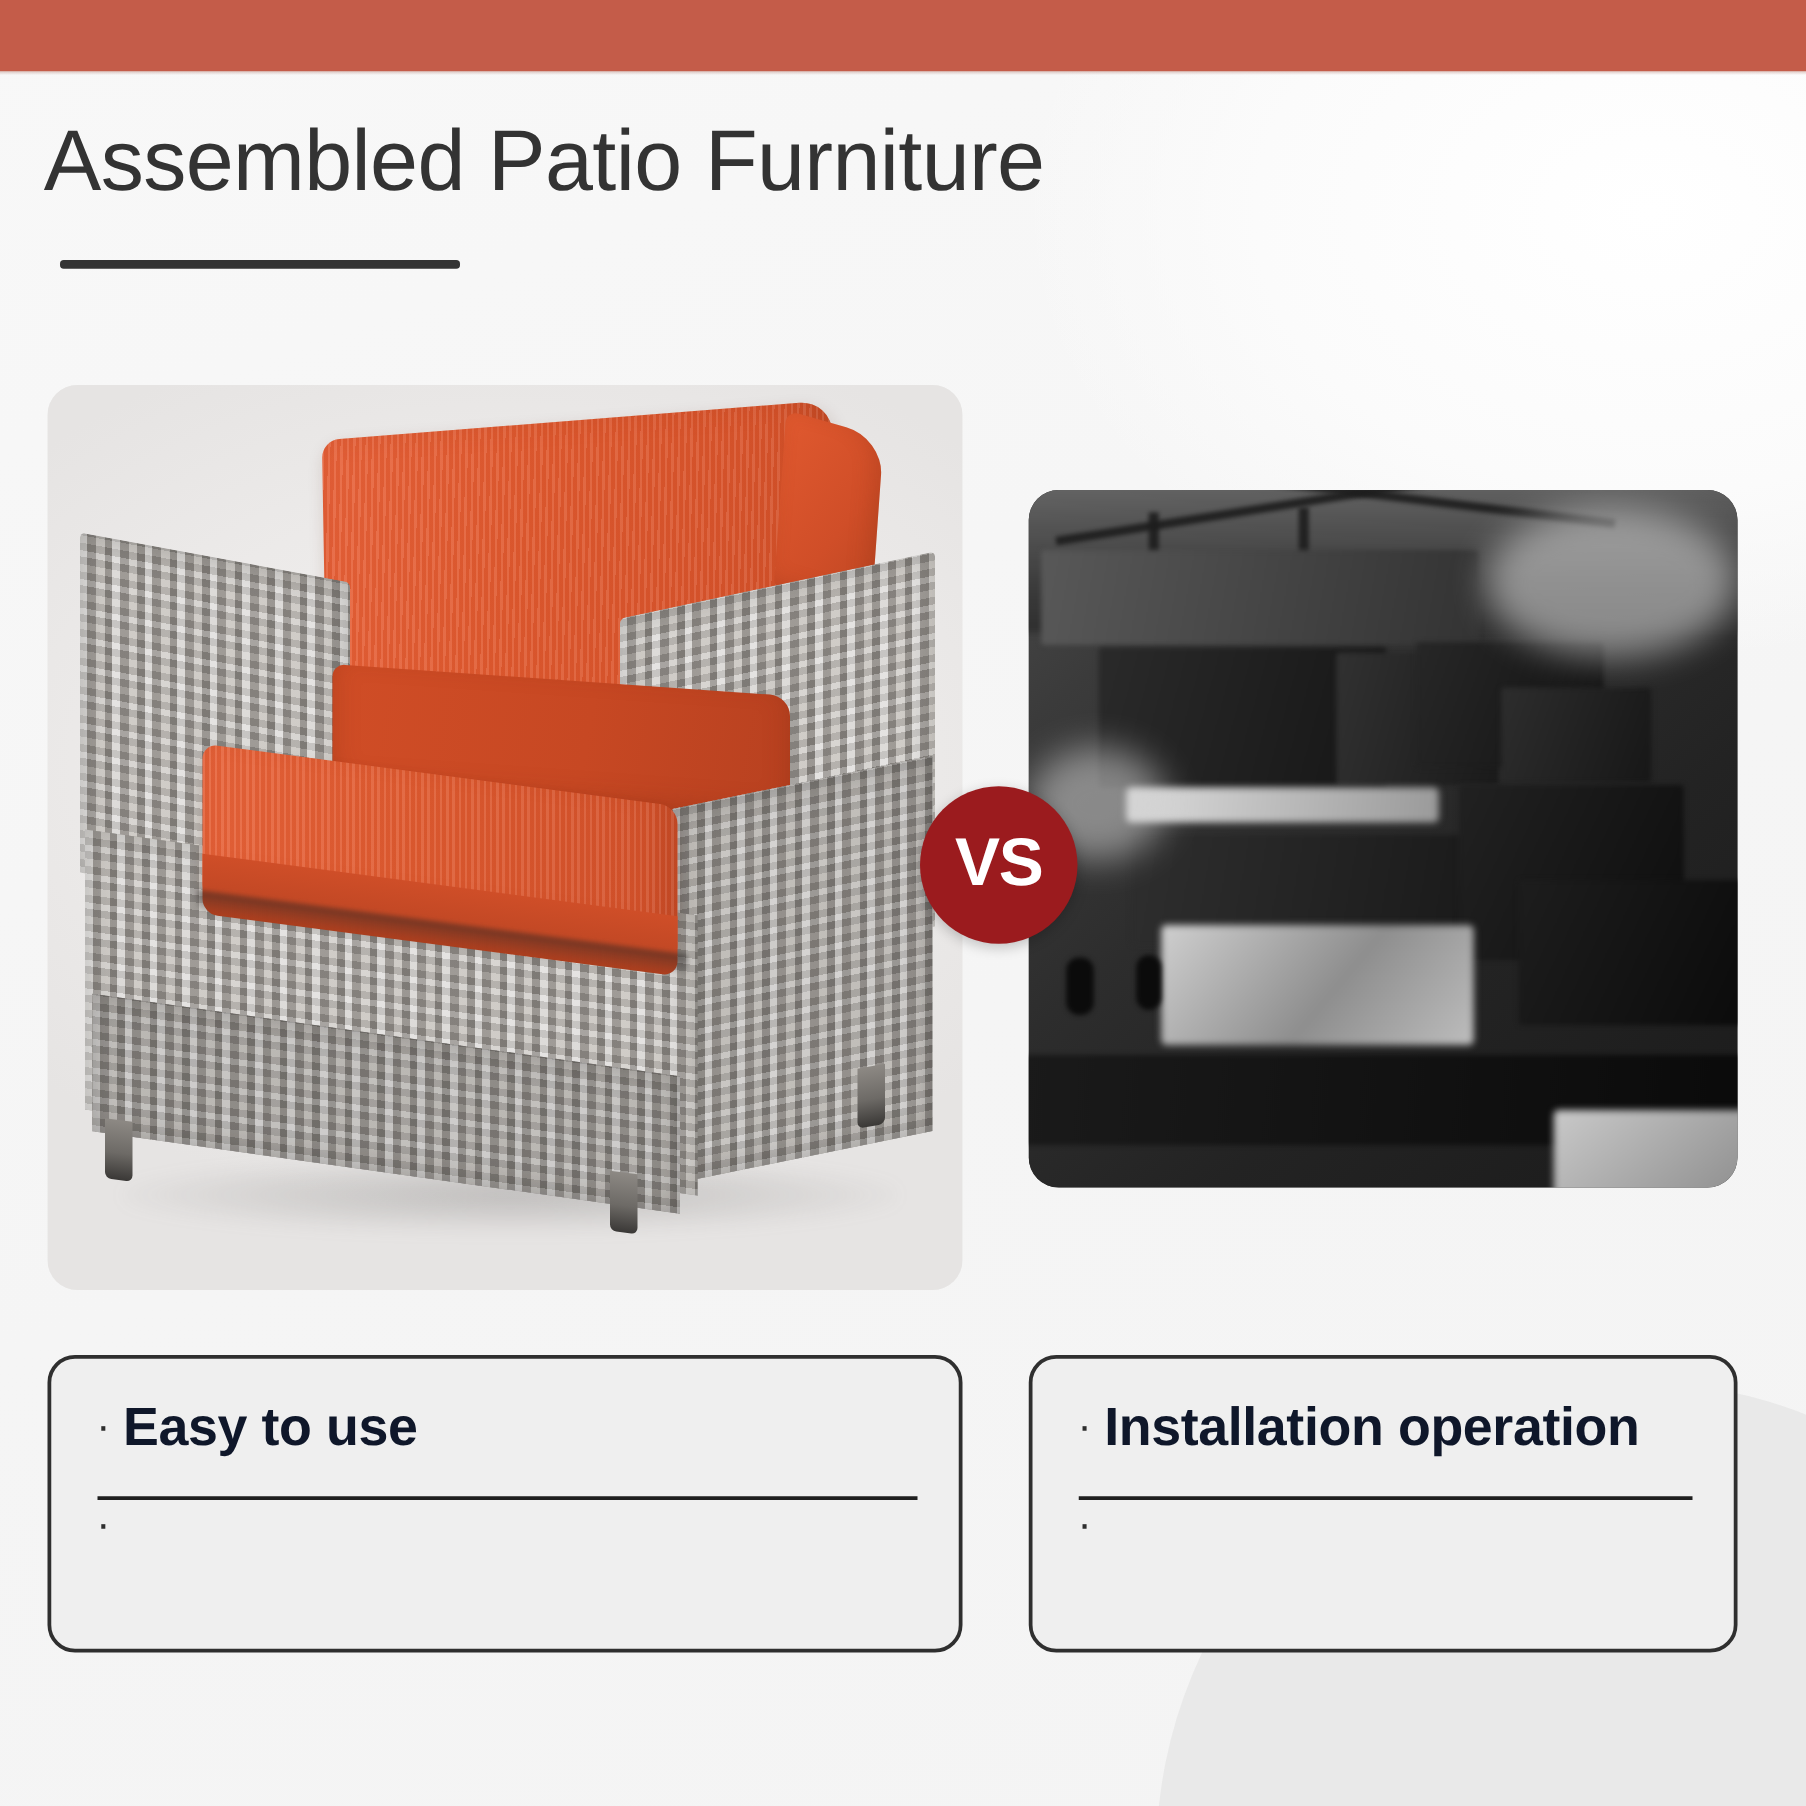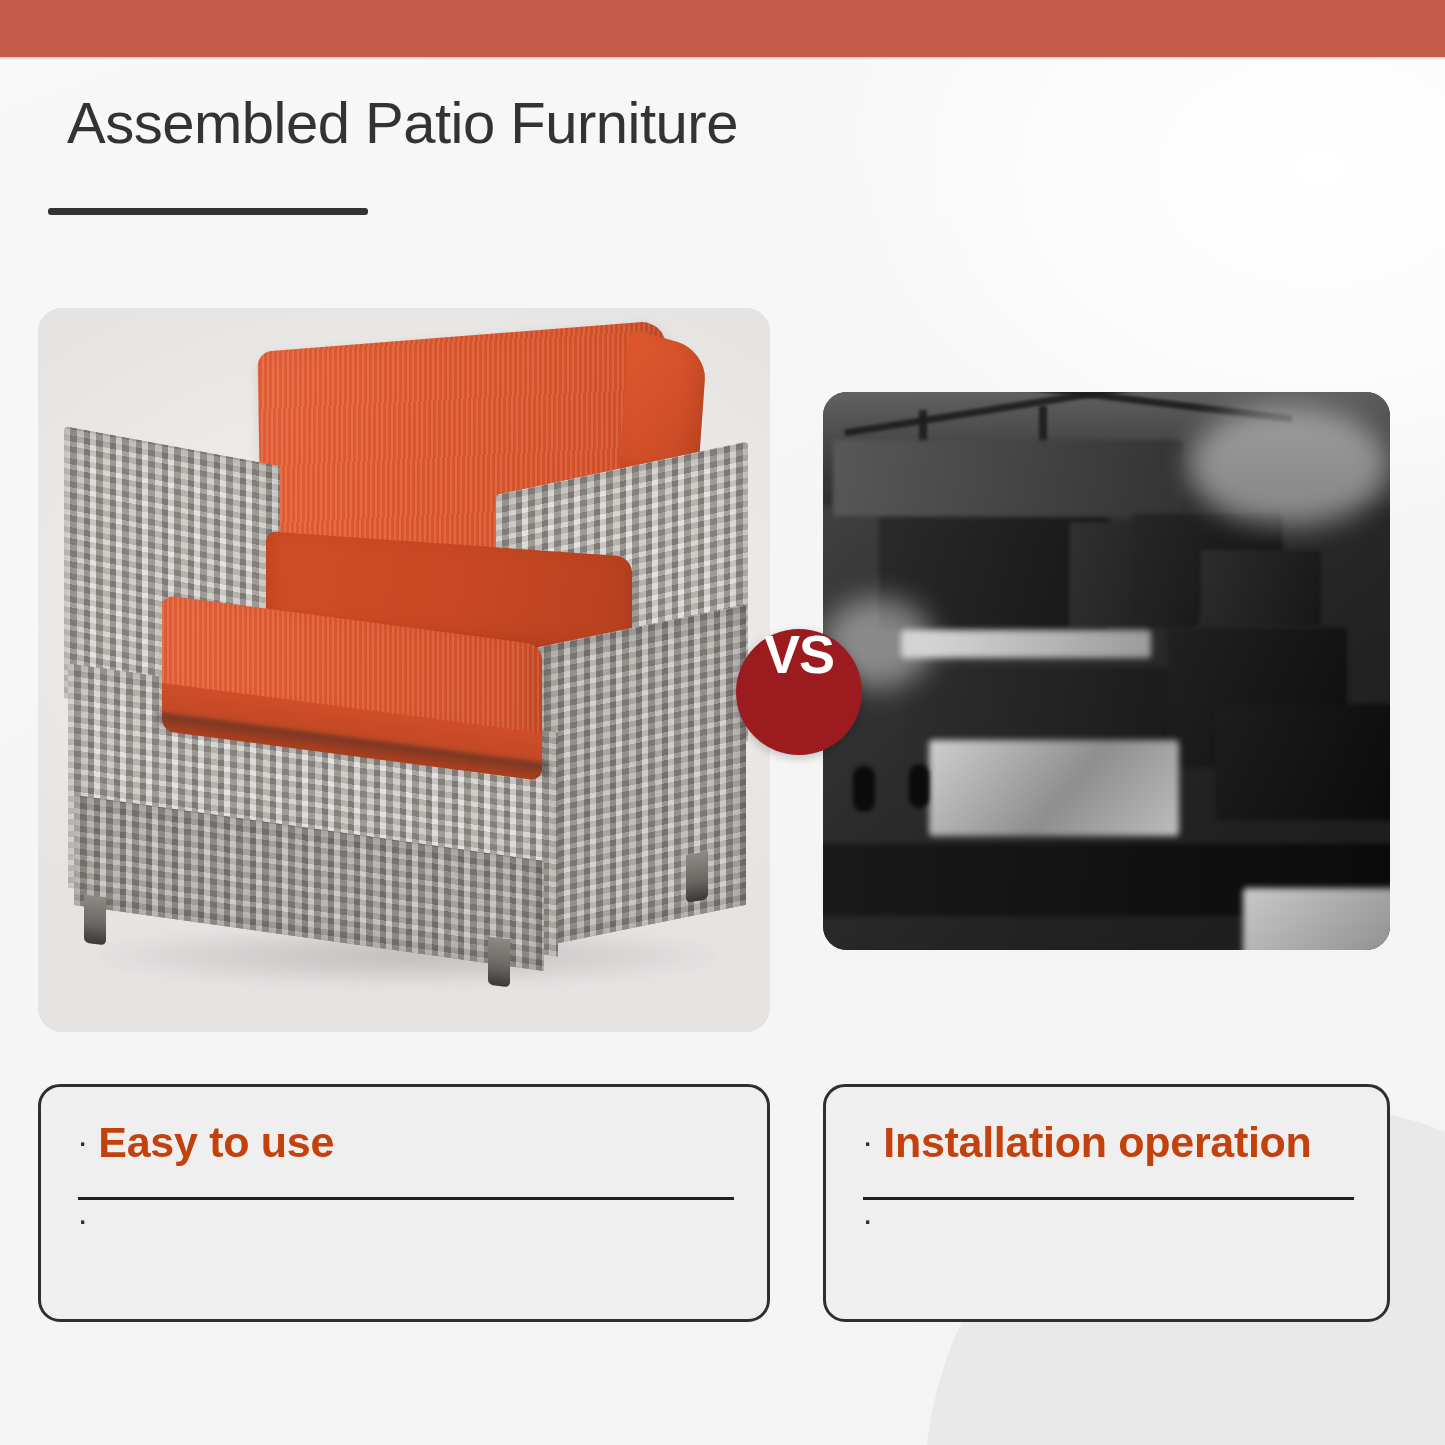--- a/index.html
+++ b/index.html
@@ -48,23 +48,23 @@
     position: absolute;
     left: 0; top: 57px;
     width: 1445px;
     height: 3px;
     background: linear-gradient(to bottom, rgba(150,80,65,0.30), rgba(150,80,65,0));
   }
 
   
   .title {
     position: absolute;
-    left: 67px;
+    left: 35px;
     top: 92px;
-    font-size: 58px;
+    font-size: 69px;
     font-weight: 500;
     letter-spacing: -0.5px;
     color: #333333;
     line-height: 1.08;
     white-space: nowrap;
   }
   .title-rule {
     position: absolute;
     left: 48px;
     top: 208px;
@@ -293,20 +293,21 @@
   
   .vs-badge {
     position: absolute;
     left: 736px;
     top: 629px;
     width: 126px;
     height: 126px;
     border-radius: 50%;
     background: #9b1b1e;
     display: flex;
+    align-items: center;
     justify-content: center;
     box-shadow: 0 3px 10px rgba(0,0,0,0.22);
   }
   .vs-badge span {
     color: #ffffff;
     font-size: 54px;
     font-weight: 700;
     letter-spacing: -1px;
     line-height: 1;
     transform: translateY(-2px);
@@ -338,21 +339,21 @@
     height: 72px;
   }
   .feature-bullet {
     color: #2e2e2e;
     font-size: 34px;
     line-height: 1;
     margin-right: 10px;
     transform: translateY(-4px);
   }
   .feature-text {
-    color: #c2410c;
+    color: #0f172a;
     font-size: 43px;
     font-weight: 700;
     letter-spacing: -0.3px;
     line-height: 1;
     white-space: nowrap;
     font-stretch: condensed;
   }
   .feature-divider {
     height: 3px;
     background: #1f1f1f;

